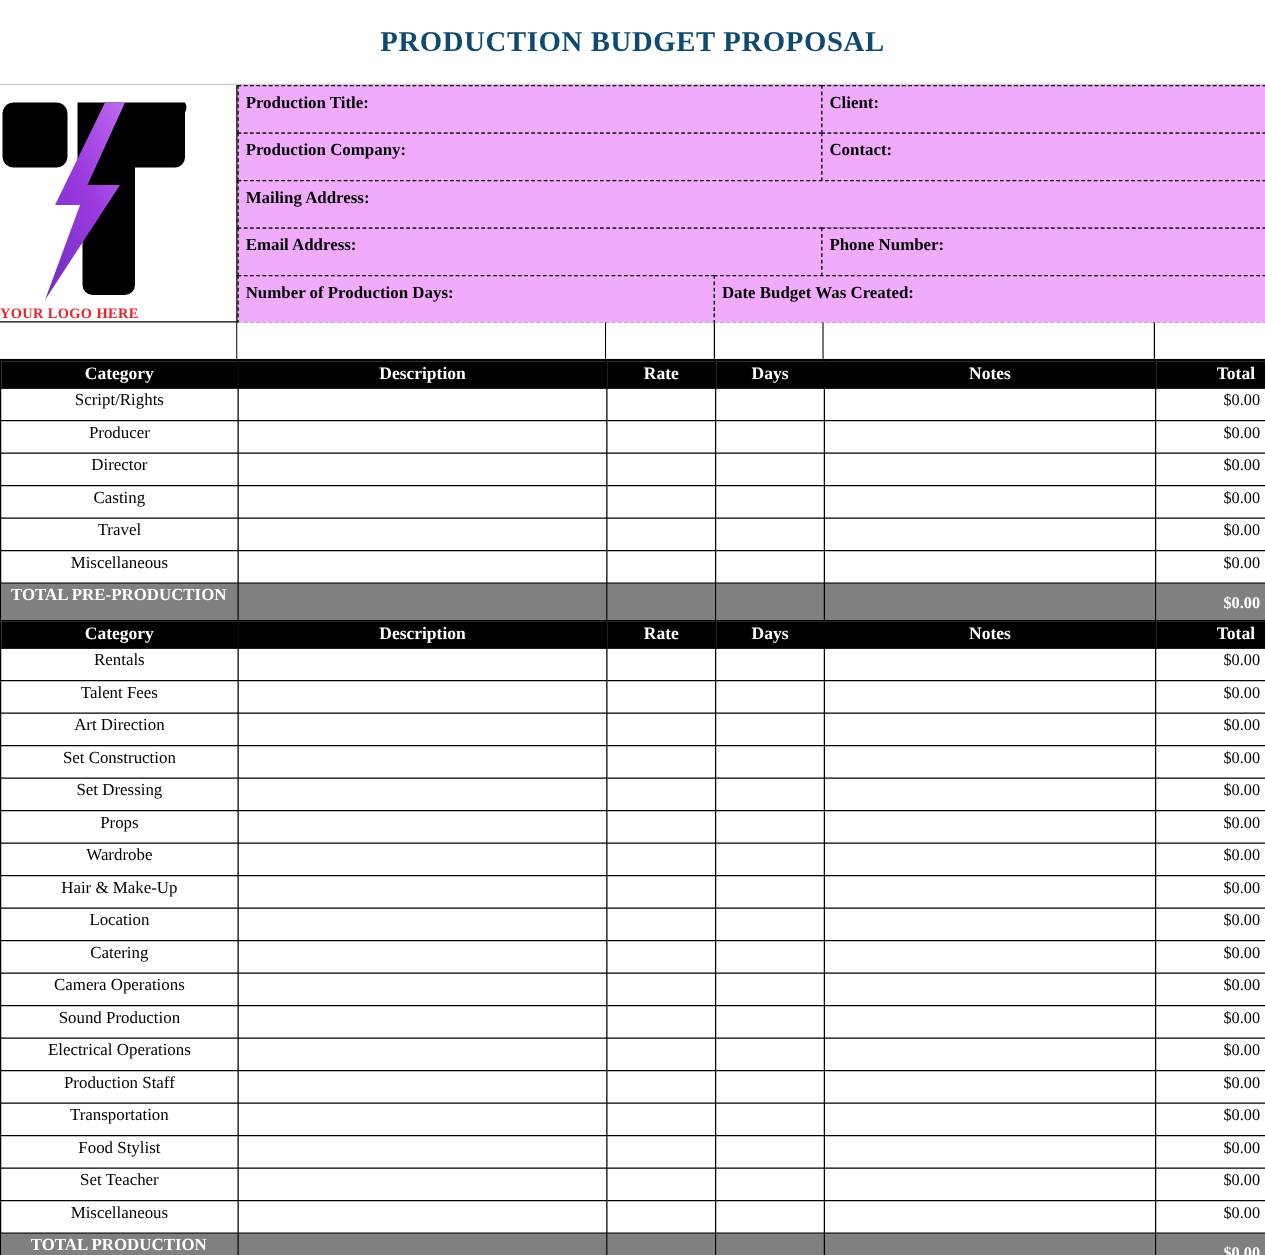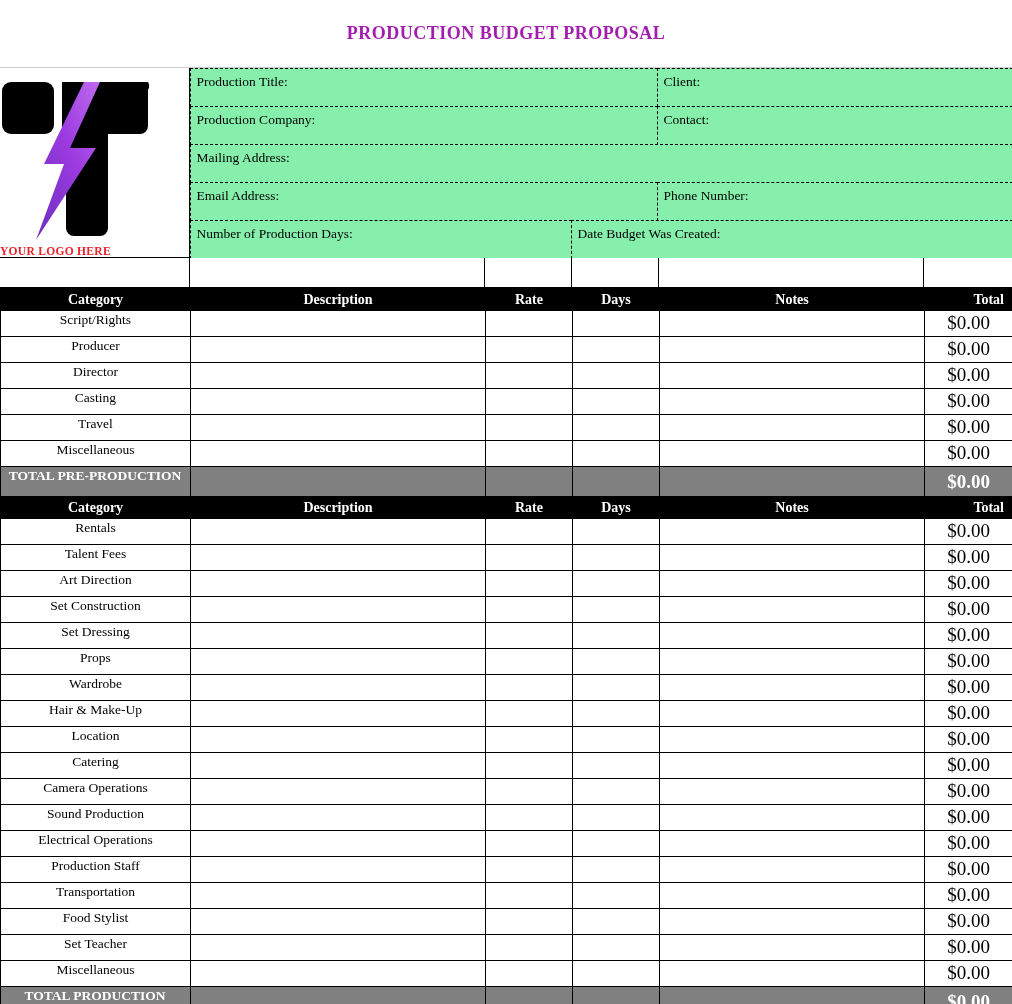--- a/index.html
+++ b/index.html
@@ -19,24 +19,24 @@
 
   
   .title-bar {
     height: 68px;
     display: flex;
     align-items: center;
     justify-content: center;
     border-bottom: 1px solid #cccccc;
   }
   .title-bar .doc-title {
-    font-size: 18px;
+    font-size: 23px;
     font-weight: bold;
     letter-spacing: 0.5px;
-    color: #a21caf;
+    color: #0c4a6e;
     text-align: right;
   }
 
   
   .header-block {
     display: flex;
     height: 190px;
   }
   .logo-cell {
     width: 190px;
@@ -72,23 +72,23 @@
   .field-row {
     display: flex;
     flex: 1;
     min-height: 36px;
   }
   .field {
     border: 1px dashed #000000;
     margin: -0.5px;
     padding: 5px 6px 0 6px;
     font-size: 13.5px;
-    font-weight: normal;
+    font-weight: bold;
     color: #000000;
-    background: #86efac;
+    background: #f0abfc;
     overflow: hidden;
     white-space: nowrap;
   }
   .field.w-left { width: 468px; }
   .field.w-right { flex: 1; }
   .field.w-full { flex: 1; }
   .field.w-days { width: 382px; }
   .field.w-date { flex: 1; }
 
   
@@ -129,25 +129,25 @@
   table.budget td {
     border: 1px solid #000000;
     height: 26px;
     padding: 1px 4px;
     vertical-align: top;
     color: #000000;
     background: #ffffff;
   }
   td.cat { padding-left: 2px; text-align: center; }
   td.amount {
-    text-align: center;
+    text-align: right;
     vertical-align: bottom;
     padding-right: 7px;
     padding-bottom: 1px;
-    font-size: 19px;
+    font-size: 13px;
   }
   tr.total-row td {
     background: #808080;
     color: #ffffff;
     font-weight: bold;
     height: 30px;
   }
   tr.total-row td.cat { padding-left: 3px; }
   tr.total-row td.amount { vertical-align: middle; }
 </style>

